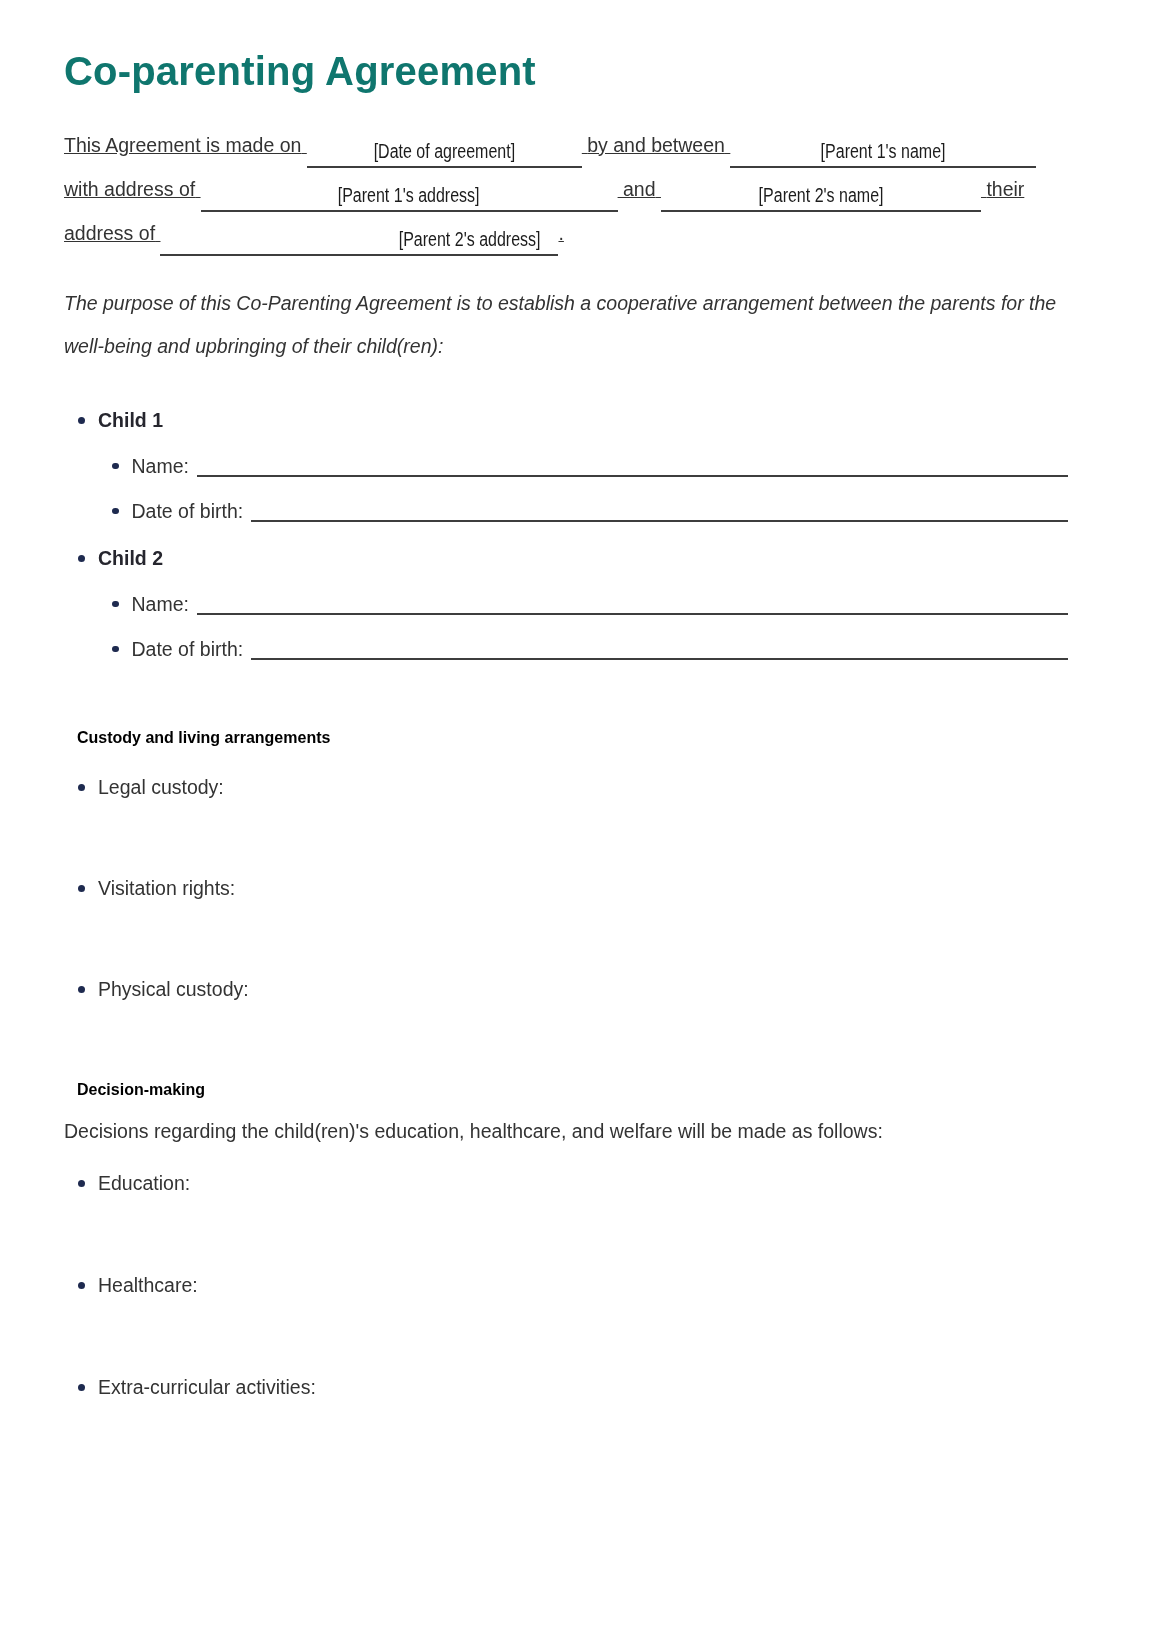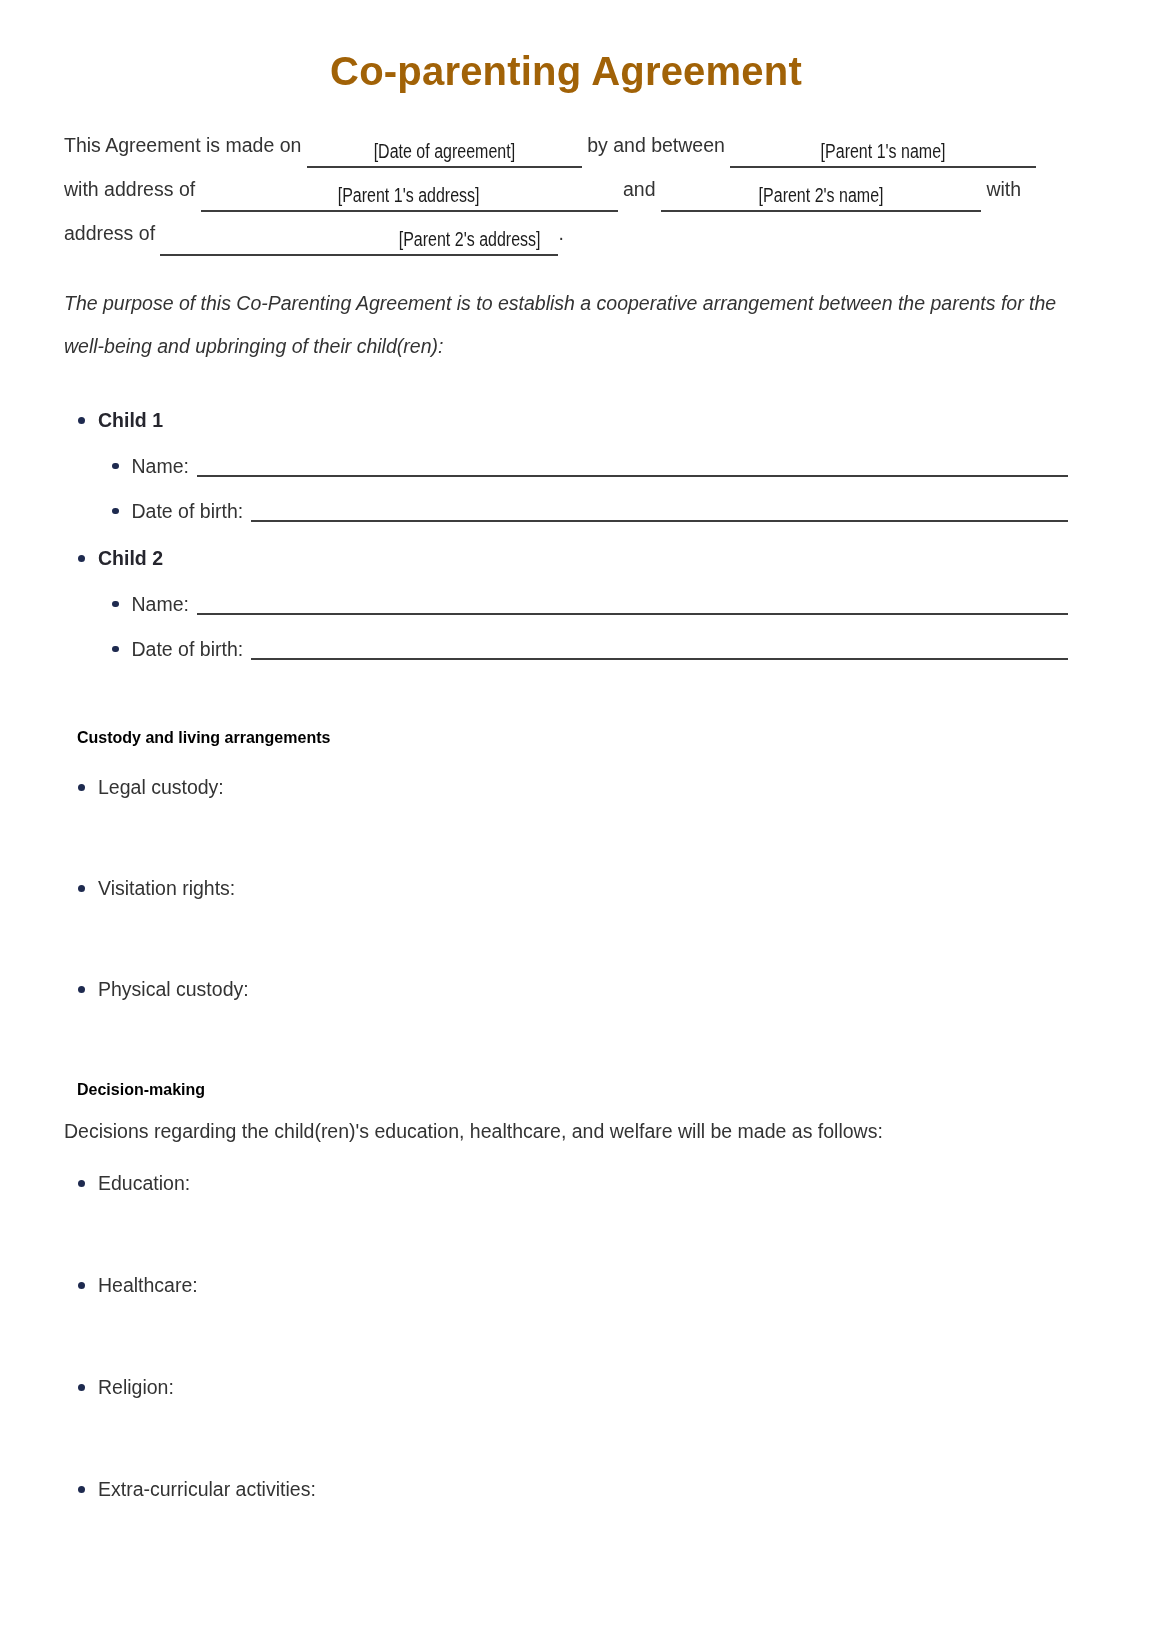--- a/index.html
+++ b/index.html
@@ -19,31 +19,31 @@
     width: 1176px;
     height: 1630px;
     padding: 0 108px 0 64px;
     background: #ffffff;
   }
   .doc-title {
     margin: 46px 0 0 0;
     font-size: 40px;
     line-height: 50px;
     font-weight: 700;
-    text-align: center;
-    color: #a16207;
+    color: #0f766e;
     letter-spacing: 0.2px;
   }
   .intro {
     margin-top: 28px;
     font-size: 19.5px;
   }
   .intro-line {
     line-height: 43px;
     white-space: nowrap;
+    text-decoration: underline;
   }
   .blank {
     display: inline-block;
     box-sizing: border-box;
     border-bottom: 2px solid #3e3e3e;
     text-align: center;
     height: 27px;
     line-height: 22px;
     vertical-align: -7px;
   }
@@ -144,21 +144,21 @@
       <span>This Agreement is made on</span>
       <span class="blank w-date"><span class="ph">[Date of agreement]</span></span>
       <span>by and between</span>
       <span class="blank w-p1n"><span class="ph">[Parent 1's name]</span></span>
     </div>
     <div class="intro-line">
       <span>with address of</span>
       <span class="blank w-p1a"><span class="ph">[Parent 1's address]</span></span>
       <span>and</span>
       <span class="blank w-p2n"><span class="ph">[Parent 2's name]</span></span>
-      <span>with</span>
+      <span>their</span>
     </div>
     <div class="intro-line">
       <span>address of</span>
       <span class="blank w-p2a"><span class="ph">[Parent 2's address]</span></span><span>.</span>
     </div>
   </div>
 
   <p class="purpose">The purpose of this Co-Parenting Agreement is to establish a cooperative arrangement between the parents for the well-being and upbringing of their child(ren):</p>
 
   <ul class="l1 children">
@@ -244,25 +244,19 @@
       </li>
       <li>
         <div class="li-row">
           <span class="dot"></span>
           <span>Healthcare:</span>
         </div>
       </li>
       <li>
         <div class="li-row">
           <span class="dot"></span>
-          <span>Religion:</span>
-        </div>
-      </li>
-      <li>
-        <div class="li-row">
-          <span class="dot"></span>
           <span>Extra-curricular activities:</span>
         </div>
       </li>
     </ul>
   </div>
 
 </div>
 
 </body></html>

